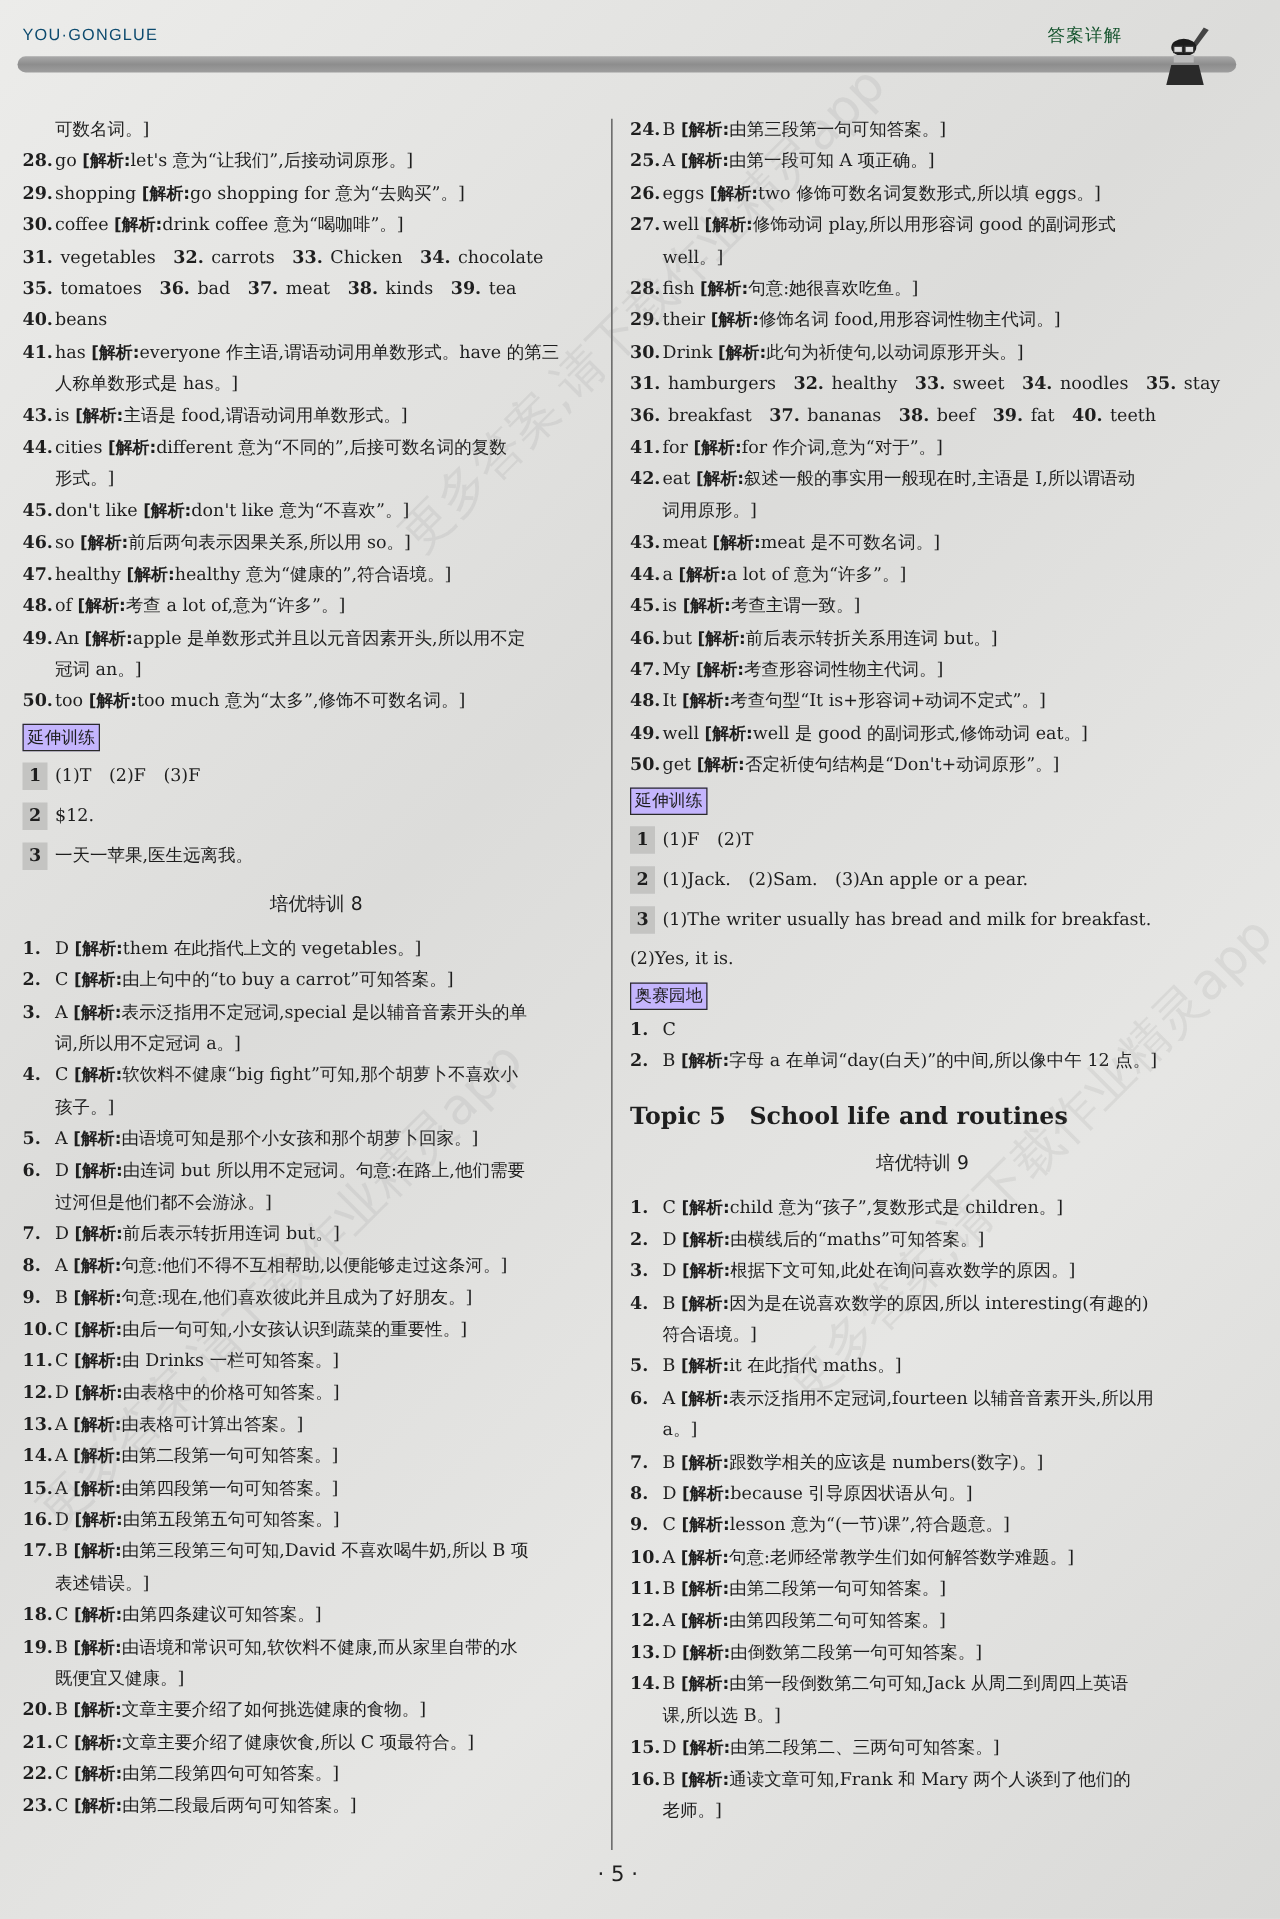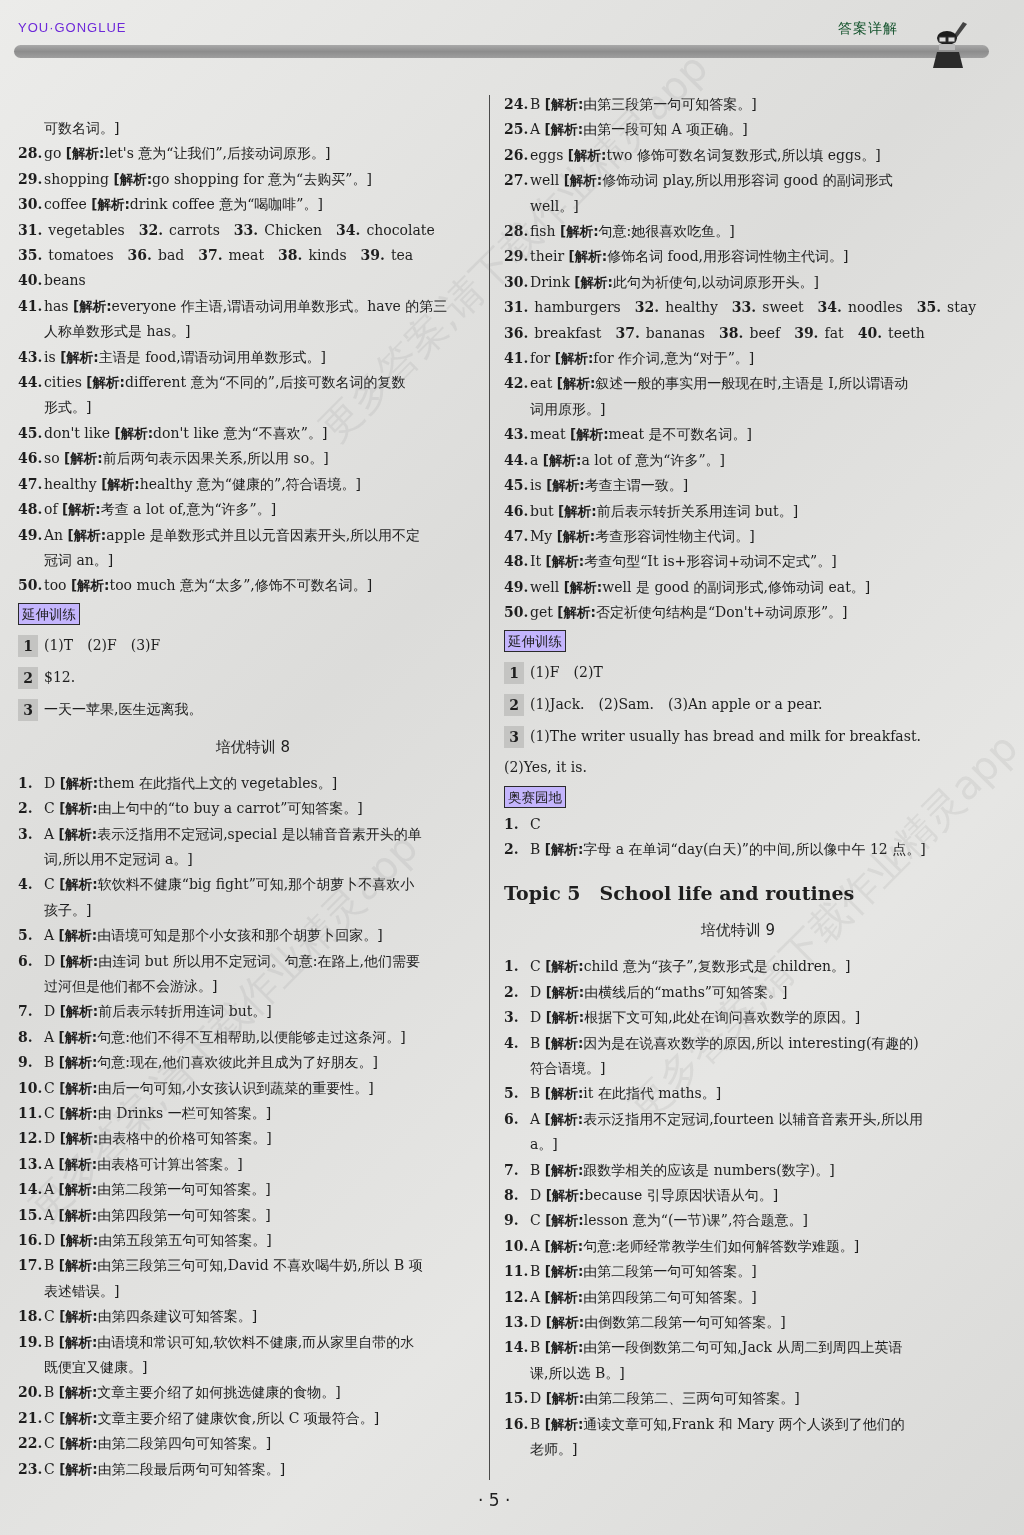--- a/index.html
+++ b/index.html
@@ -9,36 +9,36 @@
     background-image: linear-gradient(135deg, #ececea 0%, #dcdcda 40%, #e6e6e4 70%, #d9d9d7 100%);
     font-family: "DejaVu Serif", "Liberation Serif", serif;
     color: #1e1e1e;
     position: relative;
     overflow: hidden;
   }
   .header { position: absolute; left: 0; top: 0; width: 1024px; height: 90px; }
   .brand {
     position: absolute; left: 18px; top: 20px;
     font-family: "Liberation Sans", "DejaVu Sans", sans-serif;
-    font-size: 13px; letter-spacing: 1px; color: #6d28d9;
+    font-size: 13px; letter-spacing: 1px; color: #0c4a6e;
   }
   .section-title {
     position: absolute; left: 838px; top: 20px;
     font-family: "DejaVu Sans", sans-serif;
     font-size: 14px; color: #14532d; letter-spacing: 1px;
   }
   .header-bar {
     position: absolute; left: 14px; top: 45px; width: 975px; height: 13px;
     border-radius: 7px;
     background: linear-gradient(180deg, #a9a9a9 0%, #8d8d8d 50%, #9e9e9e 100%);
   }
   .mascot { position: absolute; left: 925px; top: 20px; width: 50px; height: 50px; }
 
   .col { position: absolute; top: 92px; }
-  .col-left { left: 18px; width: 470px; margin-top: 24px; }
+  .col-left { left: 18px; width: 470px; }
   .col-right { left: 504px; width: 468px; }
   .divider {
     position: absolute; left: 489px; top: 95px; width: 1px; height: 1385px;
     background: #4a4a4a;
   }
   .line {
     font-size: 14px; line-height: 25.4px; white-space: nowrap;
     position: relative;
   }
   .num { font-weight: bold; display: inline-block; min-width: 26px; }

